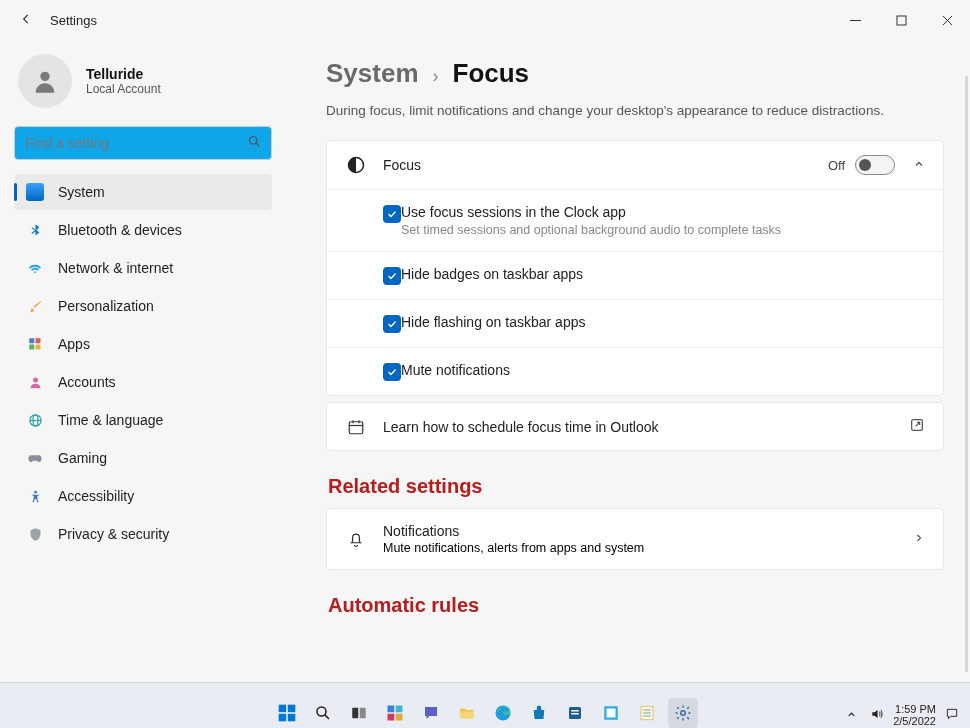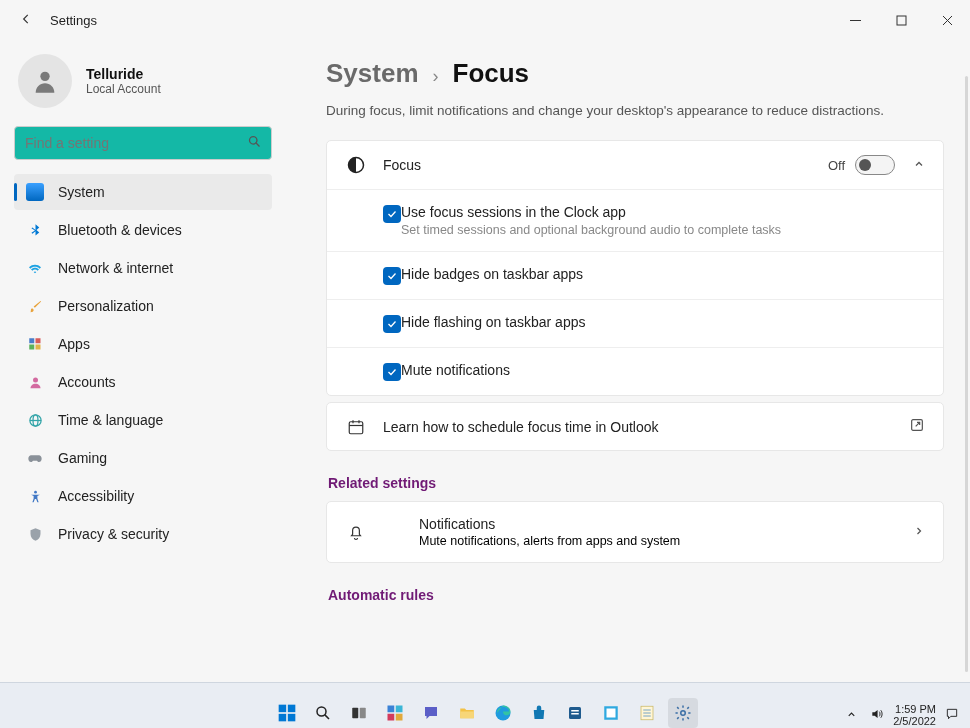--- a/index.html
+++ b/index.html
@@ -14,21 +14,21 @@
   .win-btn svg { width:11px; height:11px; }
   
   .body { flex:1; display:flex; min-height:0; }
   .sidebar { width:290px; padding:14px 18px 0 14px; display:flex; flex-direction:column; }
   .profile { display:flex; align-items:center; gap:14px; margin-bottom:18px; margin-left:4px; }
   .avatar { width:54px; height:54px; border-radius:50%; background:#e4e4e4; display:flex; align-items:center; justify-content:center; }
   .avatar svg { width:28px; height:28px; fill:#7a7a7a; }
   .profile-name { font-size:14px; font-weight:600; color:#111; }
   .profile-sub { font-size:12px; color:#555; }
   .search { position:relative; margin-bottom:14px; }
-  .search input { width:100%; height:34px; border:1px solid #ccc; border-radius:4px; background:#14b8a6; padding:0 32px 0 10px; font-size:14px; color:#333; outline:none; }
+  .search input { width:100%; height:34px; border:1px solid #ccc; border-radius:4px; background:#0ea5e9; padding:0 32px 0 10px; font-size:14px; color:#333; outline:none; }
   .search .icon { position:absolute; right:10px; top:8px; color:#555; }
   .nav { list-style:none; display:flex; flex-direction:column; gap:2px; }
   .nav-item { height:36px; display:flex; align-items:center; gap:14px; padding:0 12px; border-radius:4px; font-size:14px; color:#222; cursor:pointer; position:relative; }
   .nav-item .ico { width:18px; height:18px; display:flex; align-items:center; justify-content:center; font-size:14px; }
   .nav-item.active { background:#eaeaea; }
   .nav-item.active::before { content:""; position:absolute; left:0; top:9px; bottom:9px; width:3px; background:#0067c0; border-radius:2px; }
   
   .main { flex:1; padding:18px 26px 0 36px; overflow:hidden; position:relative; }
   .breadcrumb { display:flex; align-items:baseline; gap:14px; color:#5a5a5a; margin-bottom:14px; }
   .breadcrumb .bc-link { font-size:26px; font-weight:600; color:#6a6a6a; cursor:pointer; }
@@ -46,21 +46,21 @@
   .option-row { display:flex; align-items:flex-start; padding:14px 18px 14px 56px; }
   .chk { width:18px; height:18px; border-radius:4px; background:#0067c0; display:flex; align-items:center; justify-content:center; flex-shrink:0; margin-top:1px; }
   .chk svg { width:12px; height:12px; stroke:#fff; stroke-width:2.6; fill:none; }
   .opt-text { font-size:14px; color:#222; }
   .opt-sub { font-size:12.5px; color:#888; margin-top:3px; }
   .toggle-group { display:flex; align-items:center; gap:10px; }
   .toggle-label { font-size:13px; color:#444; }
   .toggle { width:40px; height:20px; border-radius:10px; border:1px solid #888; background:#f4f4f4; position:relative; cursor:pointer; }
   .toggle .knob { position:absolute; width:12px; height:12px; border-radius:50%; background:#555; left:3px; top:3px; }
   .expand-ico { margin-left:8px; color:#555; font-size:13px; cursor:pointer; }
-  .section-title { font-size:14px; font-weight:600; color:#701a75; margin:24px 0 10px 2px; }
+  .section-title { font-size:20px; font-weight:600; color:#b91c1c; margin:24px 0 10px 2px; }
   .ext-icon { width:16px; height:16px; }
   .scroll-ind { position:absolute; right:2px; top:36px; bottom:10px; width:3px; background:#d6d6d6; border-radius:2px; }
   
   .taskbar { height:46px; background:#e9edf3; border-top:1px solid #cfd6df; display:flex; align-items:flex-end; position:relative; }
   .tb-center { position:absolute; left:50%; transform:translateX(-50%); display:flex; gap:6px; }
   .tb-ico { width:30px; height:30px; border-radius:4px; display:flex; align-items:center; justify-content:center; cursor:pointer; font-size:16px; }
   .tb-right { margin-left:auto; display:flex; align-items:center; gap:6px; padding-right:8px; font-size:11px; color:#222; }
   .tb-time { text-align:right; line-height:1.15; }
   .tray-ico { width:20px; text-align:center; cursor:pointer; }
   
@@ -303,21 +303,21 @@
 
       <div class="section-title">Related settings</div>
 
       <div class="card">
         <div class="row">
           <div class="icon-col">
             <svg width="18" height="18" viewBox="0 0 24 24" fill="none" stroke="#333" stroke-width="1.6">
                 <path d="M6 17h12l-1.5-2V10a4.5 4.5 0 0 0-9 0v5zM10 20a2 2 0 0 0 4 0"></path>
               </svg>
           </div>
-          <div style="flex:1;margin-left:36px;">
+          <div style="flex:1;">
             <div class="label" style="flex:none">Notifications</div>
             <div class="sub">Mute notifications, alerts from apps and system</div>
           </div>
           <div class="chev-r">
             <svg width="12" height="12" viewBox="0 0 24 24" fill="none" stroke="#555" stroke-width="2.5">
                 <path d="M9 6l6 6-6 6"></path>
               </svg>
           </div>
         </div>
       </div>

